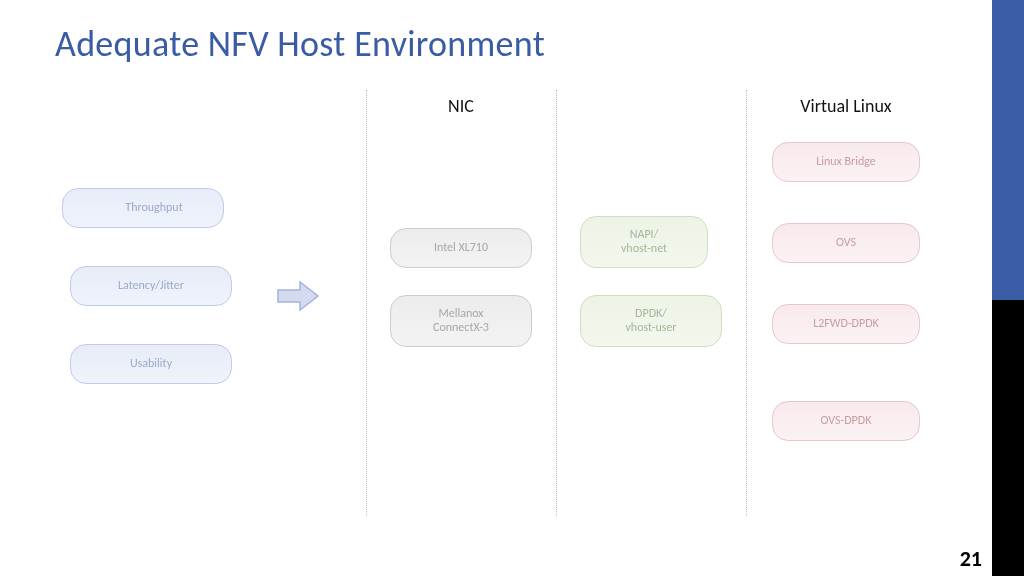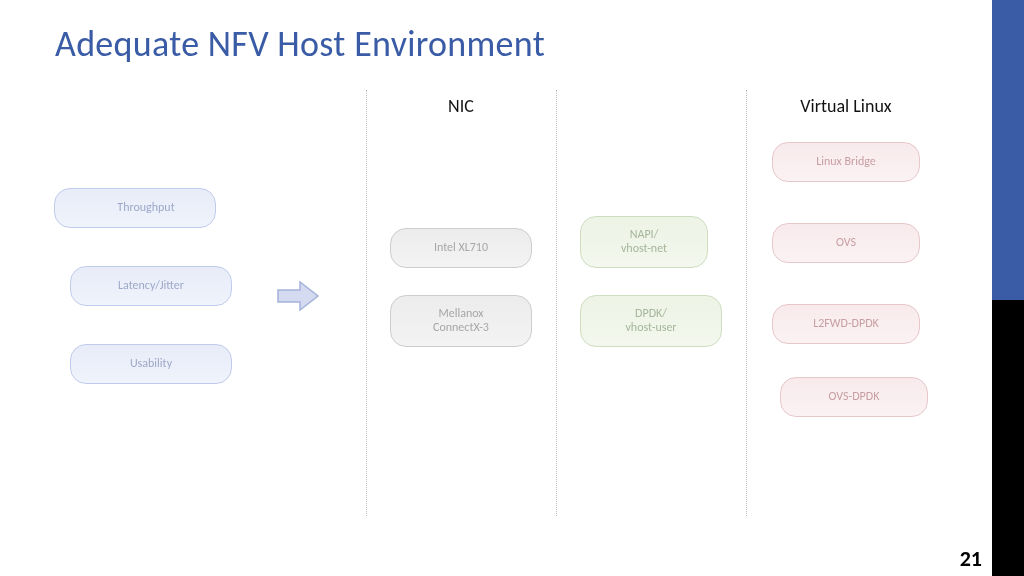--- a/index.html
+++ b/index.html
@@ -132,21 +132,21 @@
 
 <div class="diagram">
 
   <div class="vdiv" style="left:316px;"></div>
   <div class="vdiv" style="left:506px;"></div>
   <div class="vdiv" style="left:696px;"></div>
 
   <div class="col-header" style="left:316px; width:190px; top:16px;">NIC</div>
   <div class="col-header" style="left:696px; width:200px; top:16px;">Virtual Linux</div>
 
-  <div class="box box-blue" style="left:4px; top:108px; width:162px; height:40px;padding-left:28px;">Throughput</div>
+  <div class="box box-blue" style="left:12px; top:108px; width:162px; height:40px;padding-left:28px;">Throughput</div>
   <div class="box box-blue" style="left:20px; top:186px; width:162px; height:40px;">Latency/Jitter</div>
   <div class="box box-blue" style="left:20px; top:264px; width:162px; height:40px;text-align:center;">Usability</div>
 
   <div class="arrow">
     <svg viewBox="0 0 44 36" width="44" height="36">
       <path d="M2 12 L24 12 L24 4 L42 18 L24 32 L24 24 L2 24 Z" fill="#d4daf0" stroke="#a4b3db" stroke-width="1.5"></path>
     </svg>
   </div>
 
   <div class="box box-gray" style="left:340px; top:148px; width:142px; height:40px;">Intel XL710</div>
@@ -154,15 +154,15 @@
 ConnectX-3</div>
 
   <div class="box box-green" style="left:530px; top:136px; width:128px; height:52px; white-space:pre-line;">NAPI/
 vhost-net</div>
   <div class="box box-green" style="left:530px; top:215px; width:142px; height:52px; white-space:pre-line;">DPDK/
 vhost-user</div>
 
   <div class="box box-pink" style="left:722px; top:62px;  width:148px; height:40px;">Linux Bridge</div>
   <div class="box box-pink" style="left:722px; top:143px; width:148px; height:40px;">OVS</div>
   <div class="box box-pink" style="left:722px; top:224px; width:148px; height:40px;">L2FWD-DPDK</div>
-  <div class="box box-pink" style="left:722px; top:297px; width:148px; height:40px;margin-left:8px;">OVS-DPDK</div>
+  <div class="box box-pink" style="left:722px; top:321px; width:148px; height:40px;">OVS-DPDK</div>
 
 </div>
 
 </body></html>

